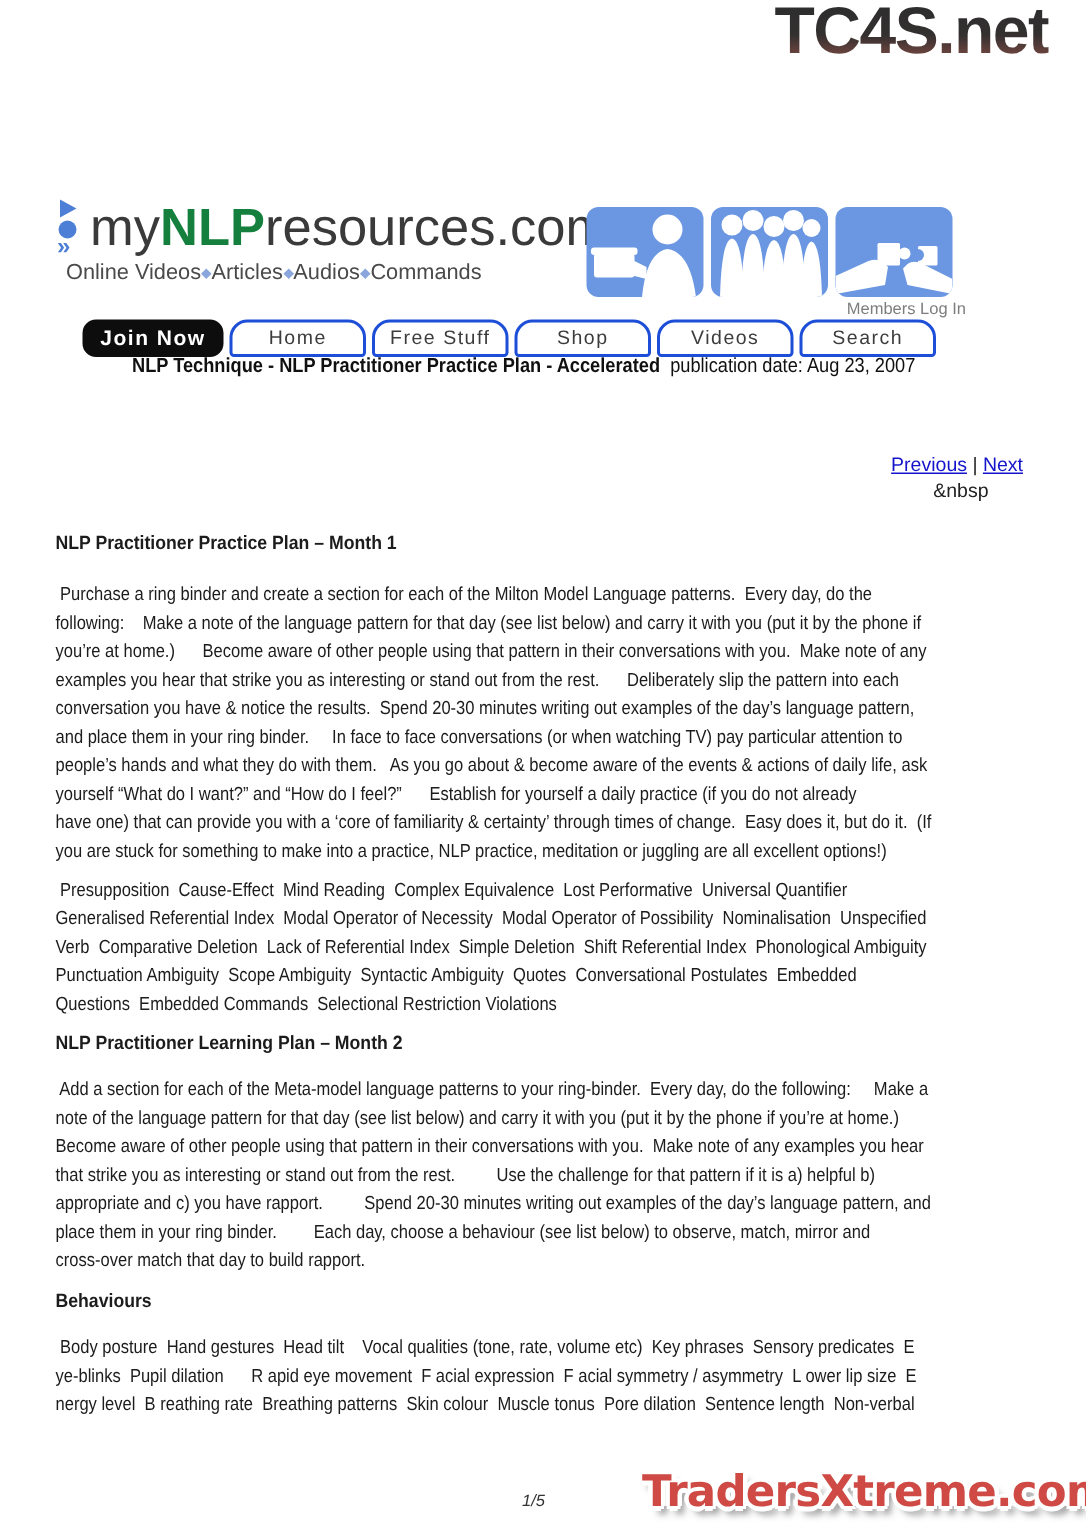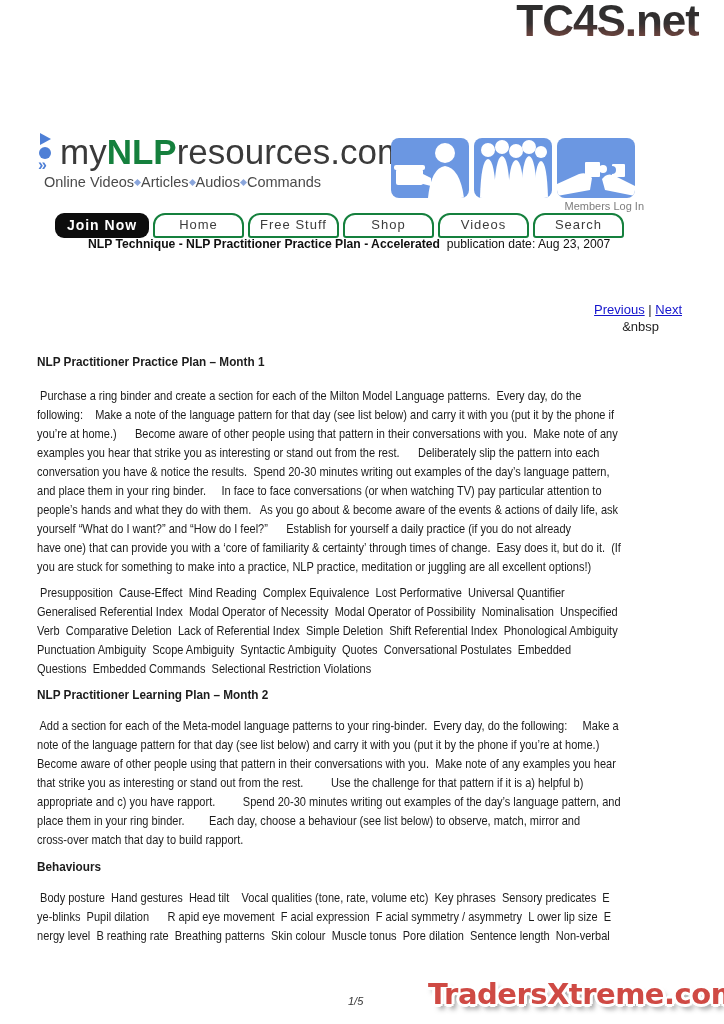--- a/index.html
+++ b/index.html
@@ -30,21 +30,21 @@
   .tiles { position:absolute; top:138px; left:391px; display:flex; gap:5px; }
   .tile { width:78px; height:60px; background:#6b97e2; border-radius:8px; overflow:hidden;
           display:flex; align-items:center; justify-content:center; }
   .members { position:absolute; top:200px; left:480px; width:164px; text-align:right;
              font-size:11px; color:#7d7d7d; }
 
   
   .nav { position:absolute; top:213px; left:55px; display:flex; gap:4px; align-items:flex-start; }
   .join { background:#0d0d0d; color:#fff; font-weight:bold; font-size:14px; letter-spacing:1px;
           padding:4px 0 5px; width:94px; text-align:center; border-radius:9px; cursor:pointer; }
-  .tab { background:#fff; border:2px solid #15803d; border-radius:12px 12px 3px 3px;
+  .tab { background:#fff; border:2px solid #1d4ed8; border-radius:12px 12px 3px 3px;
          width:87px; height:19px; padding-top:2px; text-align:center; font-size:13px;
          color:#3c3c3c; letter-spacing:1px; cursor:pointer; }
 
   .title-line { position:absolute; top:236px; left:88px; font-size:13.5px; color:#101010;
                 white-space:pre; transform:scaleX(0.90); transform-origin:0 0; }
   .title-line b { font-weight:bold; }
 
   .prevnext { position:absolute; top:302px; right:23px; font-size:13px; color:#222; }
   .prevnext a { color:#1414cc; text-decoration:underline; cursor:pointer; }
   .nbsp { position:absolute; top:319px; right:46px; font-size:13px; color:#222; }

